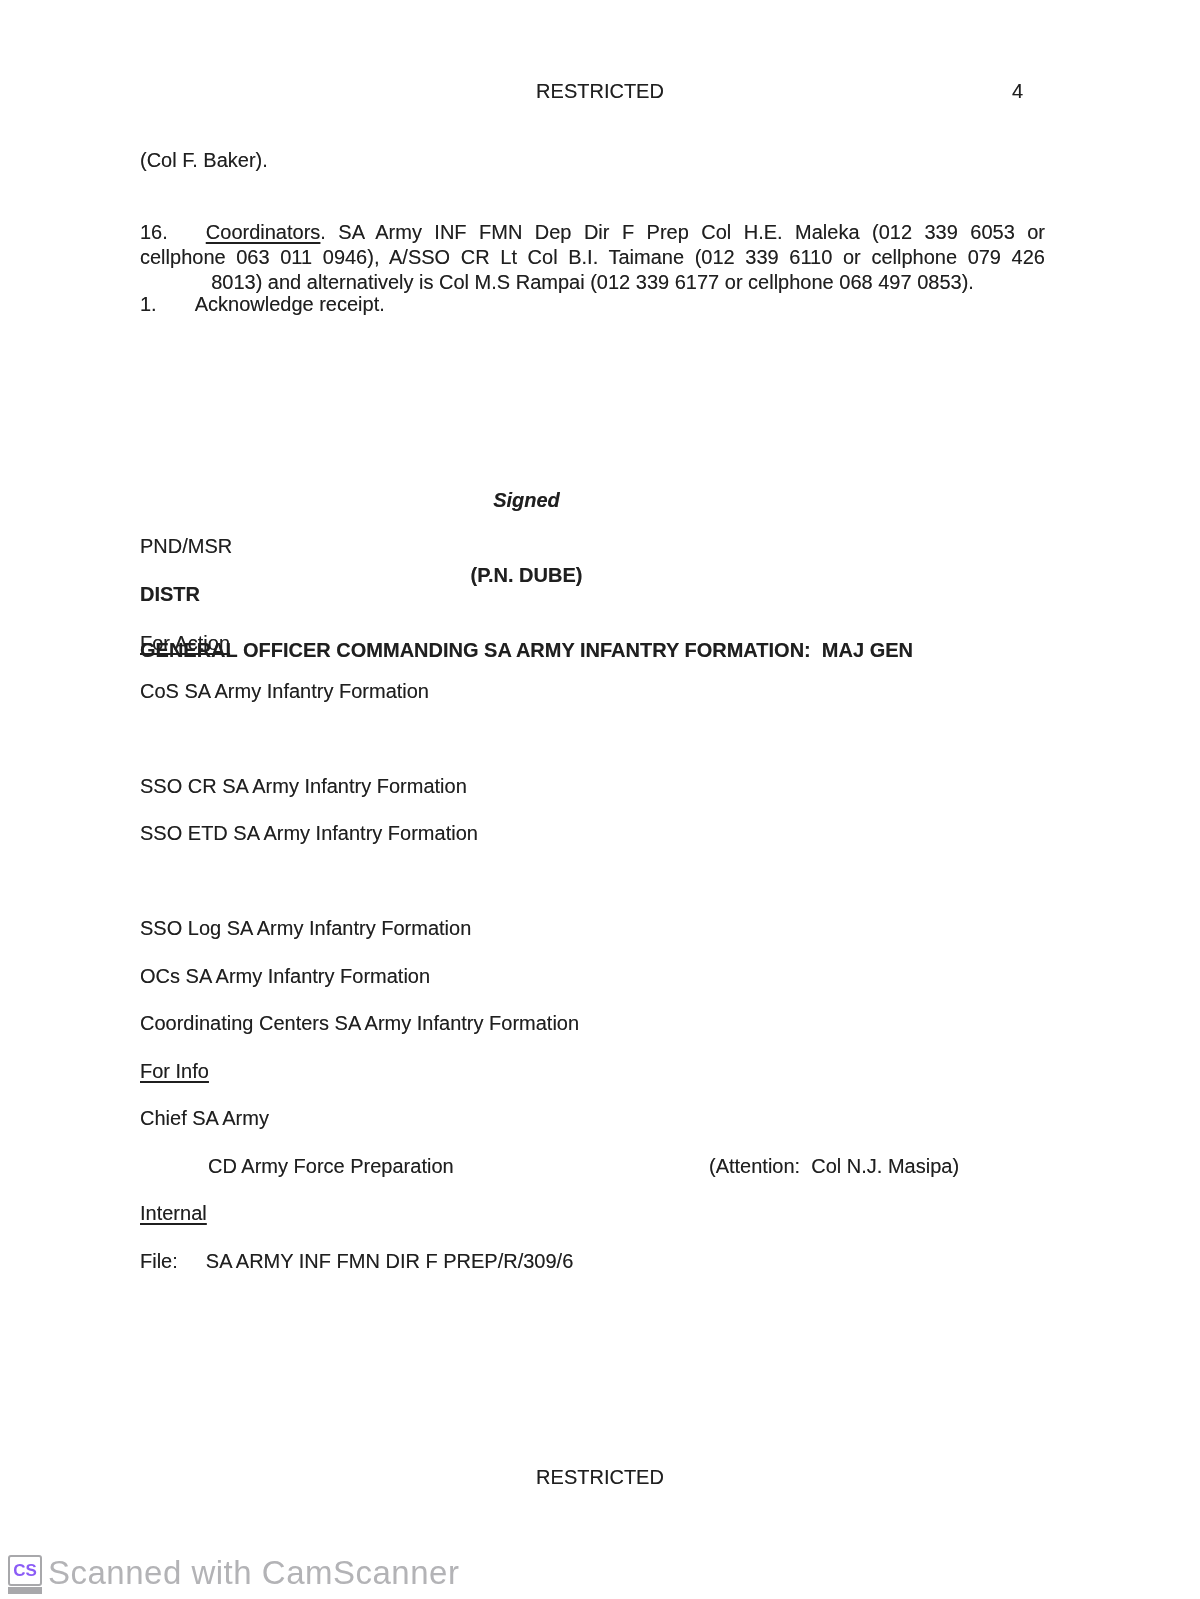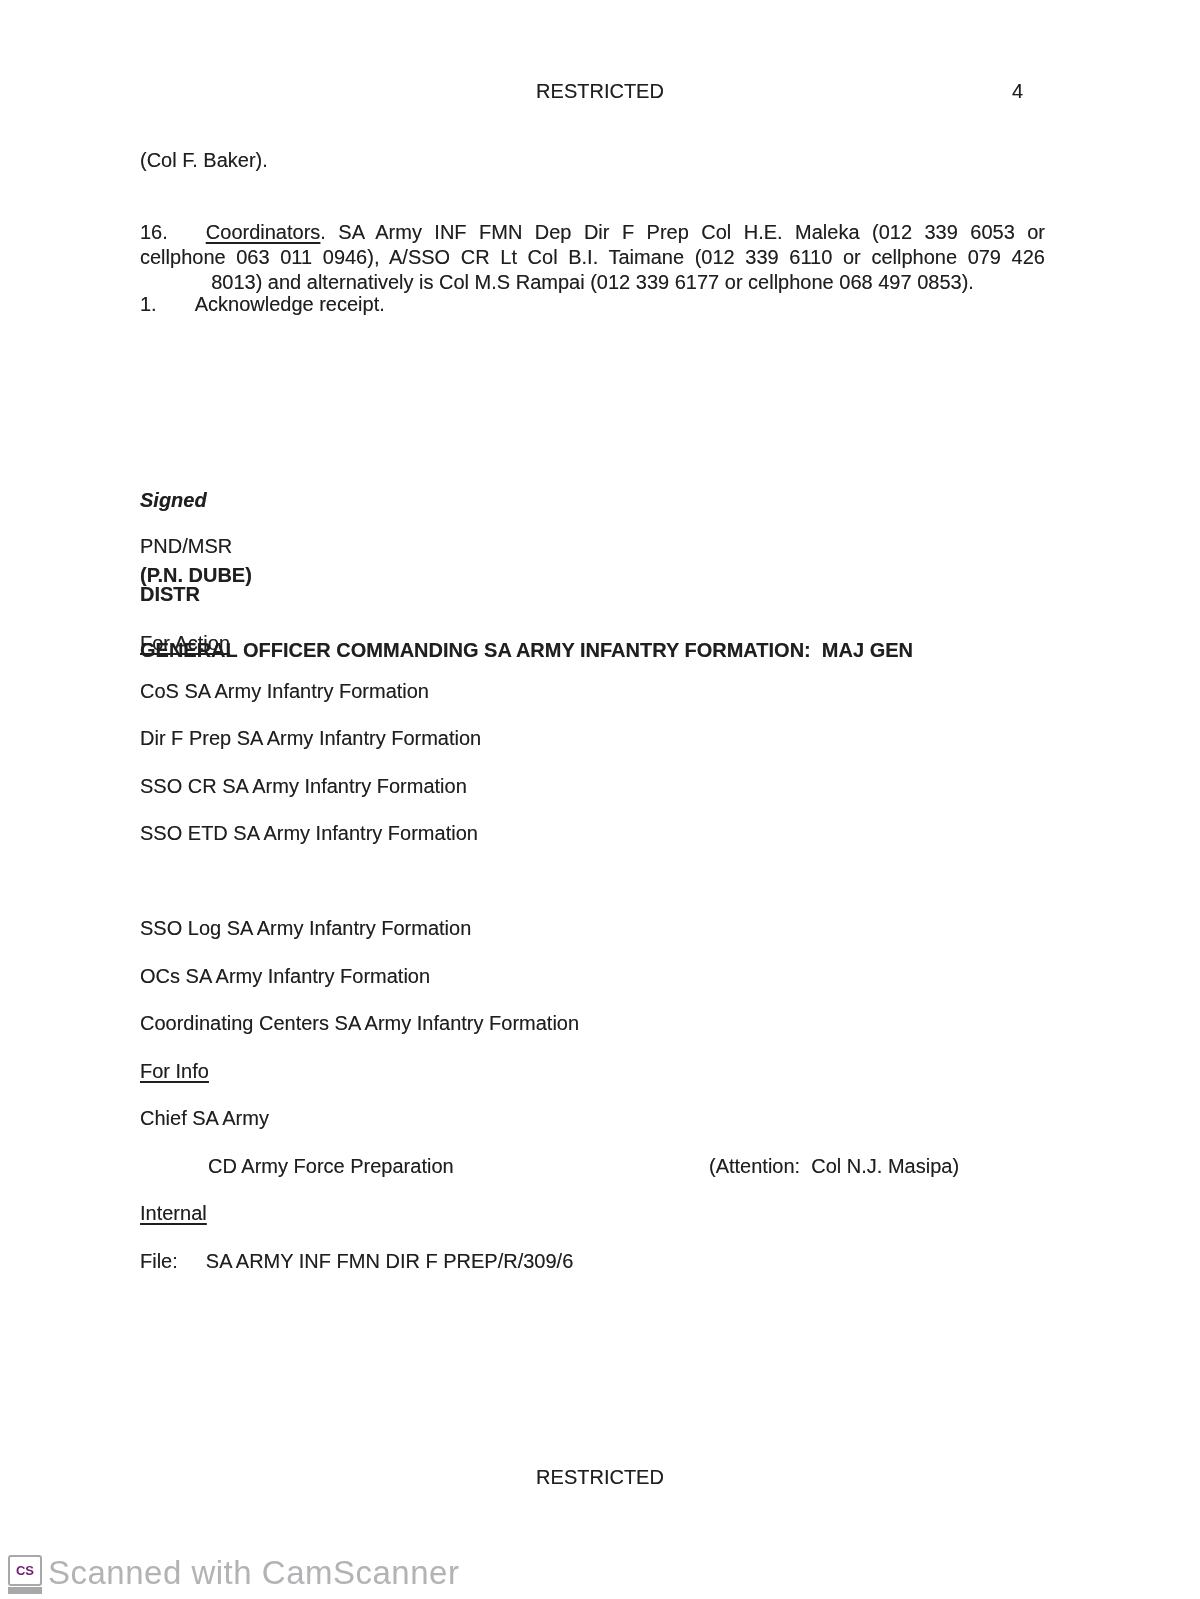--- a/index.html
+++ b/index.html
@@ -12,40 +12,41 @@
     font-size:20px;
     color:#1f1f1f;
     overflow:hidden;
     text-shadow:0 0 0.5px rgba(10,10,10,0.45);
   }
   .line {
     position:absolute;
     left:140px;
     line-height:25px;
     white-space:pre;
+    text-align:center;
   }
   .center { left:50%; transform:translateX(-50%); }
   .b  { font-weight:bold; }
   .bi { font-weight:bold; font-style:italic; }
   .u  { text-decoration:underline; text-decoration-thickness:2px; text-underline-offset:3px; }
   .para {
     position:absolute; left:140px; width:905px; line-height:25px;margin-top:24px;
   }
   .jline { text-align:justify; text-align-last:justify; }
   .pline { text-align:center; }
   .tab { display:inline-block; width:38px; }
   .tab-file { display:inline-block; width:28px; }
   .sig div { line-height:25px; white-space:pre; }
 
   
   .cs-box {
     position:absolute; left:8px; top:1555px;
     width:30px; height:27px;
     border:2px solid #a8a8ab; border-radius:3px;
-    color:#701a75; font-weight:bold; font-size:13px;
+    color:#8b5cf6; font-weight:bold; font-size:17px;
     text-align:center; line-height:27px;
     text-shadow:none;
   }
   .cs-bar {
     position:absolute; left:8px; top:1587px;
     width:34px; height:7px;
     background:#a8a8ab;
   }
   .cs-label {
     position:absolute; left:48px; top:1556px;
@@ -78,21 +79,20 @@
     <div class="b">GENERAL OFFICER COMMANDING SA ARMY INFANTRY FORMATION:  MAJ GEN</div>
   </div>
 
   <span class="line" style="top:534px">PND/MSR</span>
 
   <span class="line b" style="top:582px">DISTR</span>
 
   <span class="line u" style="top:631px">For Action</span>
 
   <span class="line" style="top:679px">CoS SA Army Infantry Formation</span>
-  <span class="line" style="top:726px">Dir F Prep SA Army Infantry Formation</span>
   <span class="line" style="top:774px">SSO CR SA Army Infantry Formation</span>
   <span class="line" style="top:821px">SSO ETD SA Army Infantry Formation</span>
   <span class="line" style="top:916px">SSO Log SA Army Infantry Formation</span>
   <span class="line" style="top:964px">OCs SA Army Infantry Formation</span>
   <span class="line" style="top:1011px">Coordinating Centers SA Army Infantry Formation</span>
 
   <span class="line u" style="top:1059px">For Info</span>
   <span class="line" style="top:1106px">Chief SA Army</span>
 
   <span class="line" style="left:208px; top:1154px">CD Army Force Preparation</span>

